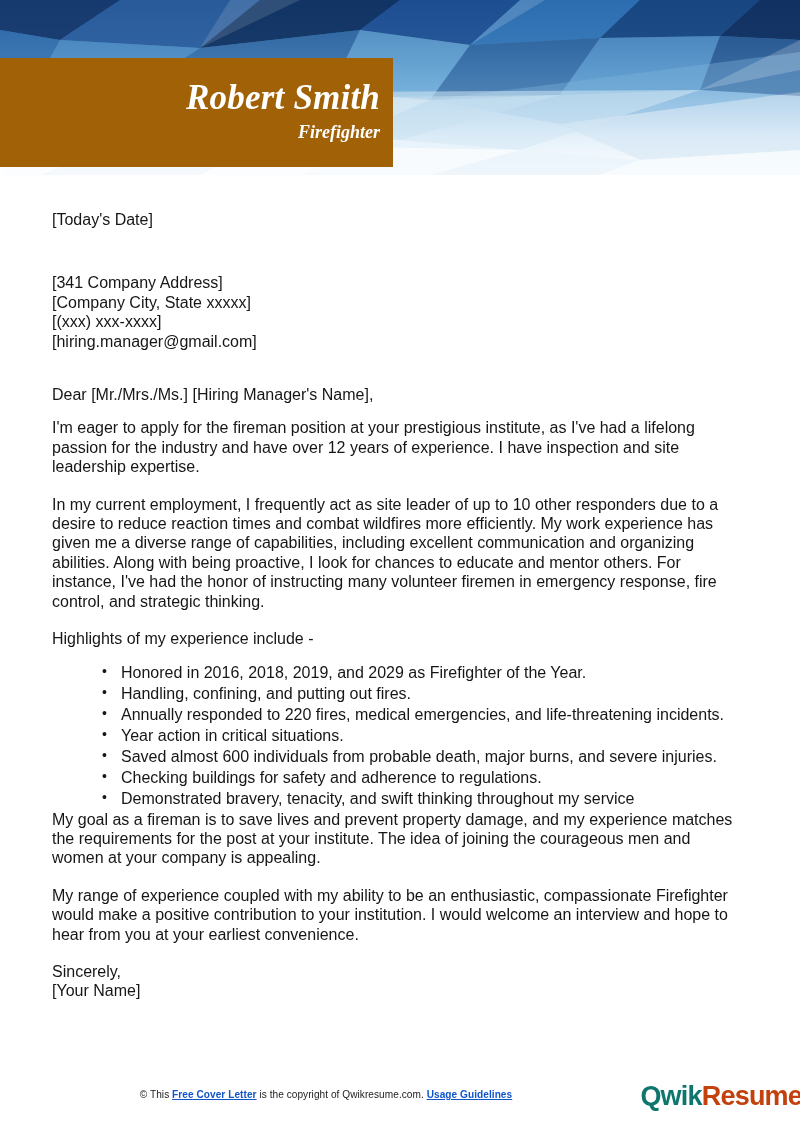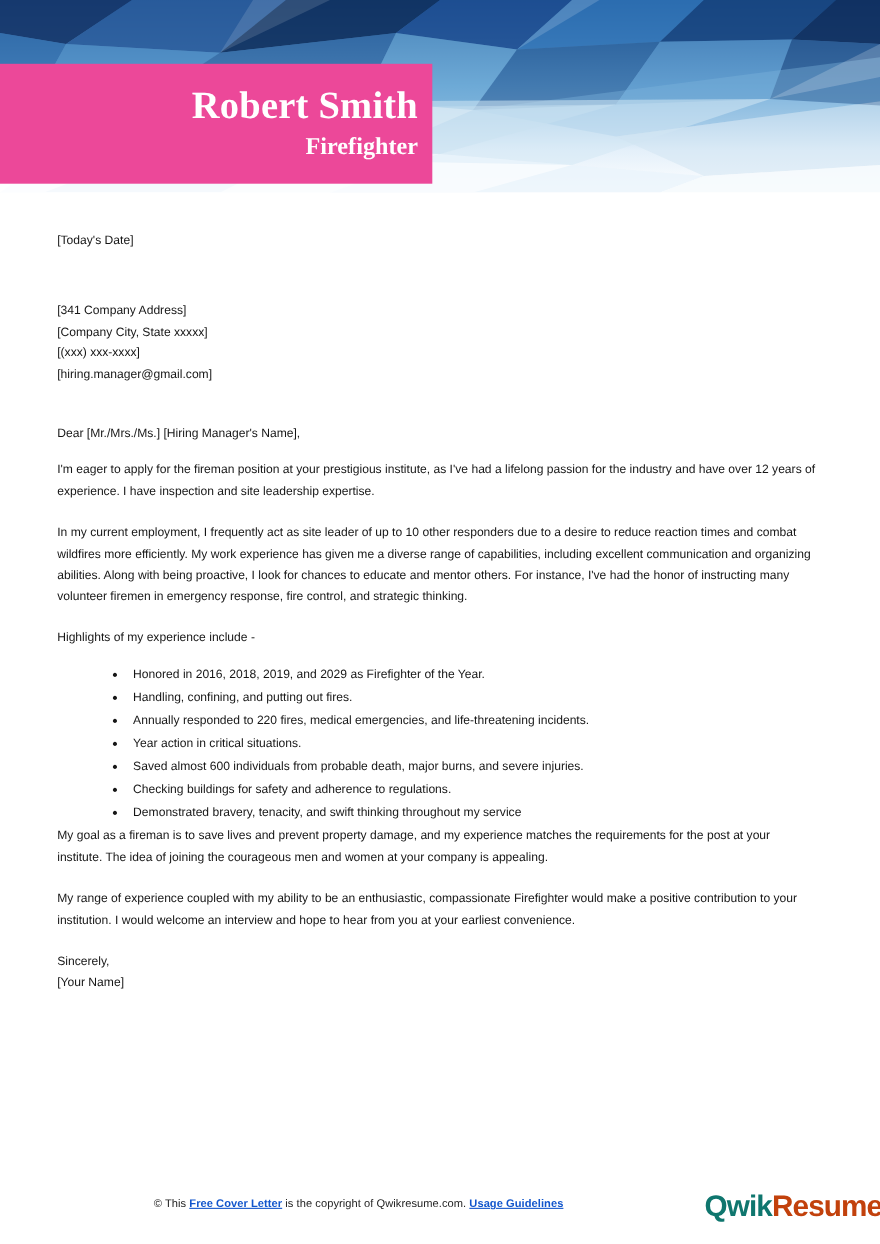--- a/index.html
+++ b/index.html
@@ -48,35 +48,35 @@
     font-family: "Liberation Serif", serif;
     font-size: 35px;
     font-weight: bold;
     color: #ffffff;
     line-height: 1.08;
     letter-spacing: 0.2px;
     white-space: nowrap;
   }
   #applicant-title {
     font-family: "Liberation Serif", serif;
-    font-size: 22px;
+    font-size: 18px;
     font-weight: bold;
     color: #ffffff;
     line-height: 1.25;
     margin-top: 4px;
     white-space: nowrap;
   }
 
   
   #letter-body {
     position: absolute;
     left: 52px;
     top: 210px;
     width: 692px;
-    font-size: 11px;
+    font-size: 16px;
     line-height: 19.4px;
     color: #161616;
   }
   .blk { margin: 0; }
   .sp-date      { margin-bottom: 44px; }
   .sp-addr      { margin-bottom: 34px; }
   .sp-greet     { margin-bottom: 14px; }
   .sp-para      { margin-bottom: 18px; }
   .sp-highlight { margin-bottom: 14px; }
   .sp-list      { margin-bottom: 16px; }
@@ -182,21 +182,21 @@
     <polygon points="640,160 800,150 800,175 600,175" fill="#f6fafd" opacity="0.85"></polygon>
     <polygon points="260,145 520,150 430,175 200,175" fill="#ffffff" opacity="0.6"></polygon>
     <polygon points="0,150 80,160 40,175 0,175" fill="#ffffff" opacity="0.7"></polygon>
 
     <polygon points="200,48 230,0 300,0" fill="#ffffff" opacity="0.13"></polygon>
     <polygon points="520,0 545,0 470,45" fill="#ffffff" opacity="0.16"></polygon>
     <polygon points="700,90 800,40 800,70" fill="#ffffff" opacity="0.2"></polygon>
     <polygon points="330,92 430,100 360,130" fill="#ffffff" opacity="0.22"></polygon>
   </svg>
 
-  <div id="name-banner" style="background: #ec4899;">
+  <div id="name-banner" style="background: #a16207; font-style: italic;">
     <div id="applicant-name">Robert Smith</div>
     <div id="applicant-title">Firefighter</div>
   </div>
 </div>
 
 <div id="letter-body">
 
   <p class="blk sp-date">[Today's Date]</p>
 
   <div class="blk sp-addr">

